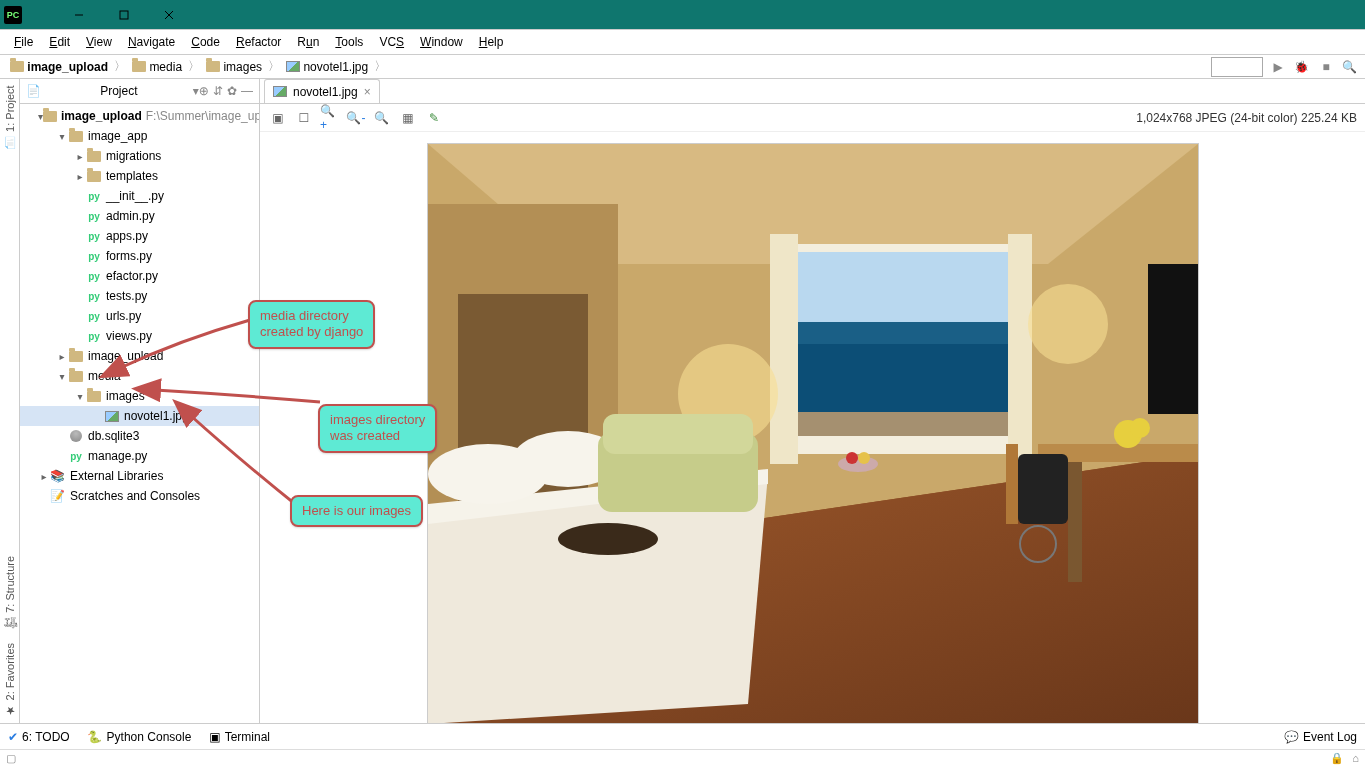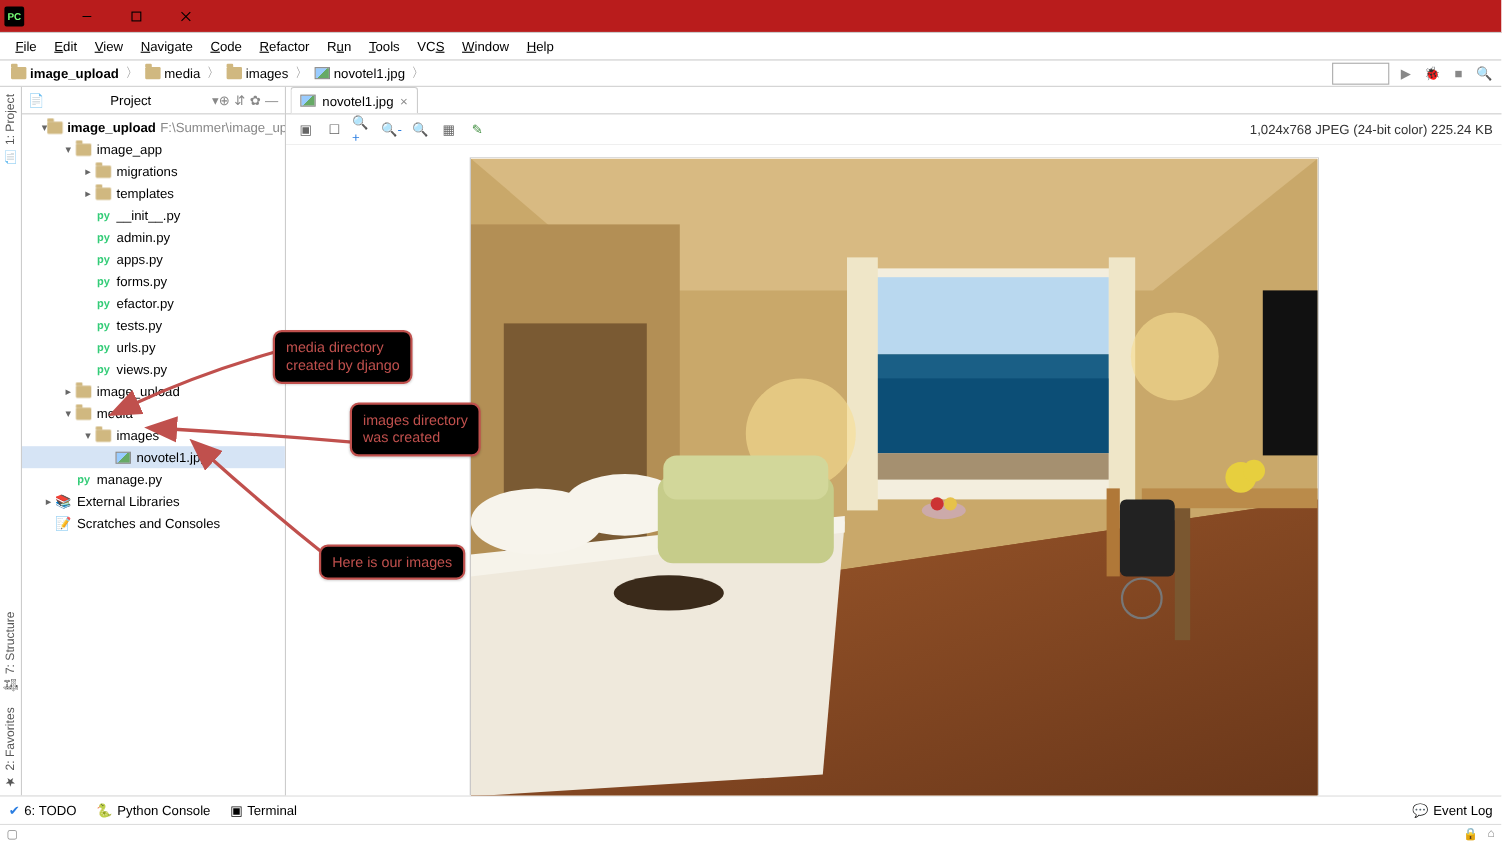--- a/index.html
+++ b/index.html
@@ -1,19 +1,19 @@
 <!DOCTYPE html>
 <html><head>
 <meta charset="utf-8">
 <style>
 * { box-sizing: border-box; margin: 0; padding: 0; font-family: "Segoe UI", Tahoma, sans-serif; }
 body { font-size: 12px; color: #000; background: #fff; overflow: hidden; width: 1365px; height: 767px; position: relative; }
 
 
-.title-bar { height: 30px; display: flex; align-items: center; padding-left: 4px; background: #b91c1c; border-bottom: 1px solid #ccc; gap: 28px; }
+.title-bar { height: 30px; display: flex; align-items: center; padding-left: 4px; background: #0f766e; border-bottom: 1px solid #ccc; gap: 28px; }
 .title-bar .pc-icon { width: 18px; height: 18px; background: #000; color: #7f7; display: inline-flex; align-items: center; justify-content: center; font-size: 9px; font-weight: bold; border-radius: 2px; margin-right: 6px; }
 .title-bar .title-text { flex: 1; font-size: 12px; }
 .win-controls { display: flex; height: 100%; }
 .win-controls .wc { width: 45px; display: flex; align-items: center; justify-content: center; cursor: default; }
 
 
 .menu-bar { height: 24px; display: flex; align-items: center; padding-left: 6px; background: #fff; }
 .menu-bar .menu-item { padding: 3px 8px; cursor: default; text-align: center; }
 
 
@@ -70,21 +70,21 @@
 .bottom-bar { height: 26px; border-top: 1px solid #ccc; display: flex; align-items: center; padding: 0 8px; gap: 18px; font-size: 12px; }
 .bottom-bar .bb-item { display: flex; align-items: center; gap: 4px; cursor: default; }
 .bottom-bar .bb-spacer { flex: 1; }
 
 
 .status-bar { height: 18px; background: #fff; border-top: 1px solid #ddd; display:flex; align-items:center; padding: 0 6px; color:#888; font-size:11px; }
 .status-bar .sb-right { margin-left:auto; display:flex; gap:8px; }
 
 
 .callouts { position:absolute; left:0; top:0; width:100%; height:100%; pointer-events:none; }
-.callout-box { position:absolute; background:#000000; border:2px solid #c0504d; border-radius:8px; padding:6px 10px; color:#c0504d; font-size:13px; line-height:1.25; pointer-events:none; box-shadow:0 1px 2px rgba(0,0,0,.15); }
+.callout-box { position:absolute; background:#5eead4; border:2px solid #c0504d; border-radius:8px; padding:6px 10px; color:#c0504d; font-size:13px; line-height:1.25; pointer-events:none; box-shadow:0 1px 2px rgba(0,0,0,.15); }
 
 
 .ic-folder { width:14px; height:11px; background:#d0b880; border-radius:1px; position:relative; display:inline-block; }
 .ic-folder::before { content:""; position:absolute; top:-3px; left:0; width:6px; height:3px; background:#d0b880; border-radius:1px 1px 0 0; }
 .ic-py { font-size:10px; color:#3c7; font-weight:bold; }
 .ic-img { width:14px; height:11px; background:linear-gradient(135deg,#9cf 50%,#6a6 50%); display:inline-block; border:1px solid #888; }
 .ic-db { width:12px; height:12px; border-radius:50%; background:radial-gradient(circle at 50% 30%, #bbb, #888); display:inline-block; }
 .underline-key { text-decoration: underline; }
 </style>
 </head>
@@ -263,20 +263,27 @@
             <span class="ic-folder"></span>
           </span>
           <span class="lbl">images</span>
         </div>
       <div class="node ind-4 selected">
           <span class="tw"></span>
           <span class="ic">
             <span class="ic-img"></span>
           </span>
           <span class="lbl">novotel1.jpg</span>
+        </div>
+      <div class="node ind-2">
+          <span class="tw"></span>
+          <span class="ic">
+            <span class="ic-db"></span>
+          </span>
+          <span class="lbl">db.sqlite3</span>
         </div>
       <div class="node ind-2">
           <span class="tw"></span>
           <span class="ic ic-py">py</span>
           <span class="lbl">manage.py</span>
         </div>
       <div class="node ind-1">
           <span class="tw">▸</span>
           <span class="ic">📚</span>
           <span class="lbl">External Libraries</span>
@@ -411,16 +418,16 @@
       <marker id="arrowhead" markerWidth="10" markerHeight="8" refX="2" refY="4" orient="auto">
         <polygon points="0 0, 10 4, 0 8" fill="#c0504d"></polygon>
       </marker>
     </defs>
     <path d="M250,320 Q180,340 120,368" stroke="#c0504d" stroke-width="3" fill="none" marker-end="url(#arrowhead)"></path>
     <path d="M320,402 Q240,395 155,390" stroke="#c0504d" stroke-width="3" fill="none" marker-end="url(#arrowhead)"></path>
     <path d="M300,508 Q240,460 190,415" stroke="#c0504d" stroke-width="3" fill="none" marker-end="url(#arrowhead)"></path>
   </svg>
   <div class="callout-box" style="left:248px; top:300px;"><span style="white-space:pre-line">media directory
 created by django</span></div>
-  <div class="callout-box" style="left:318px; top:366px;"><span style="white-space:pre-line">images directory
+  <div class="callout-box" style="left:318px; top:404px;"><span style="white-space:pre-line">images directory
 was created</span></div>
   <div class="callout-box" style="left:290px; top:495px;"><span style="white-space:pre-line">Here is our images</span></div>
 </div>
 
 </body></html>

